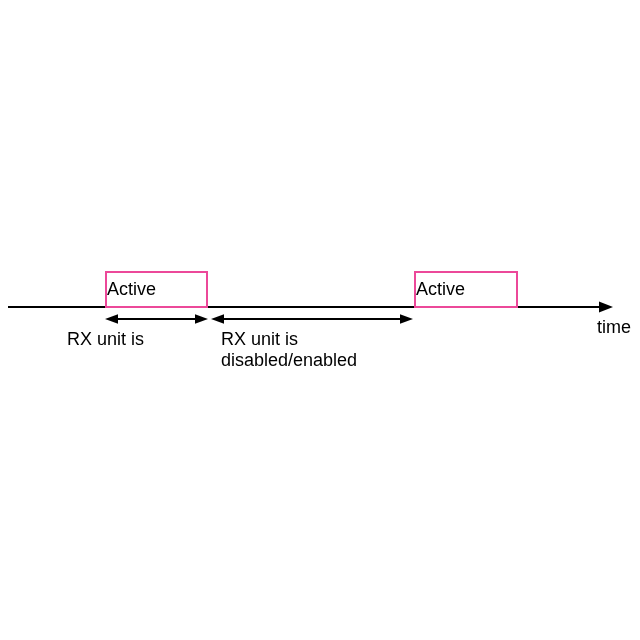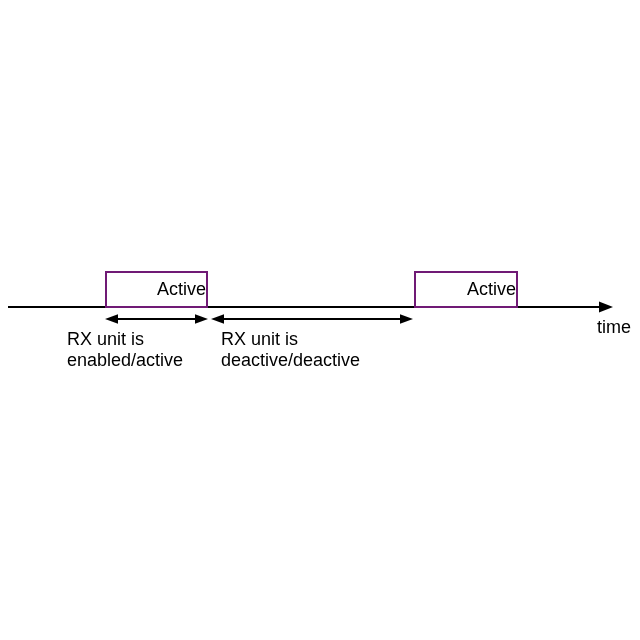--- a/index.html
+++ b/index.html
@@ -17,25 +17,25 @@
     color: #000000;
   }
   .canvas svg {
     position: absolute;
     left: 0;
     top: 0;
   }
   .active-box {
     position: absolute;
     box-sizing: border-box;
-    border: 2px solid #701a75;
+    border: 2px solid #ec4899;
     background: #ffffff;
     display: flex;
     align-items: center;
-    justify-content: flex-end;
+    justify-content: flex-start;
     font-size: 18px;
     line-height: 1;
     padding-bottom: 2px;
   }
   .interval-label {
     position: absolute;
     text-align: left;
     font-size: 18px;
     line-height: 21px;
     white-space: nowrap;
@@ -73,23 +73,22 @@
   <div class="active-box" style="left:105px; top:271px; width:103px; height:37px;">
     <span>Active</span>
   </div>
 
   <div class="active-box" style="left:414px; top:271px; width:104px; height:37px;">
     <span>Active</span>
   </div>
 
   <div class="interval-label" style="left:67px; top:329px; width:180px;">
     <div>RX unit is</div>
-    <div>enabled/active</div>
   </div>
 
   <div class="interval-label" style="left:221px; top:329px; width:180px;">
     <div>RX unit is</div>
-    <div>deactive/deactive</div>
+    <div>disabled/enabled</div>
   </div>
 
   <div class="axis-label" style="left:584px; top:317px; width:60px;">time</div>
 
 </div>
 
 </body></html>

